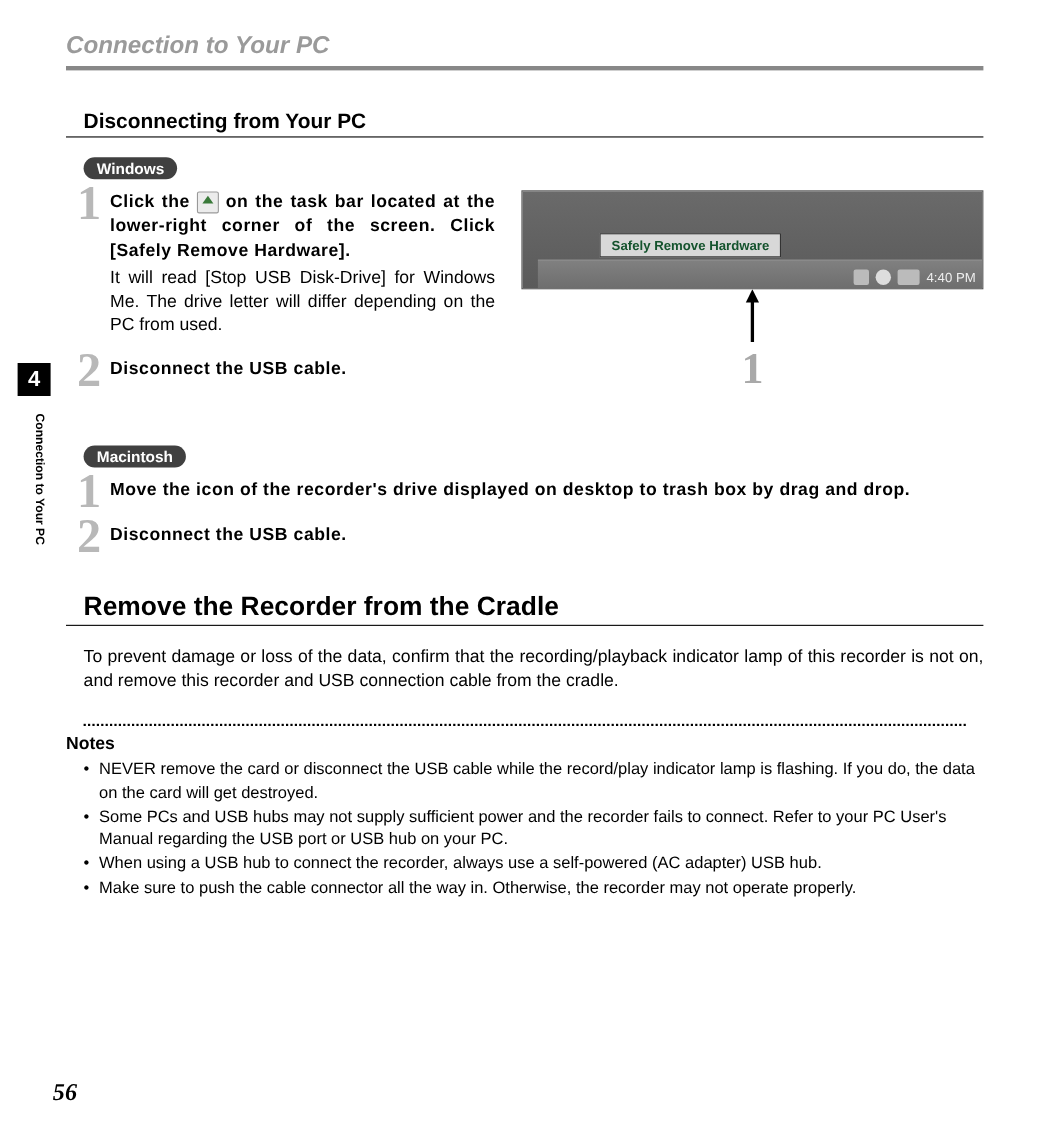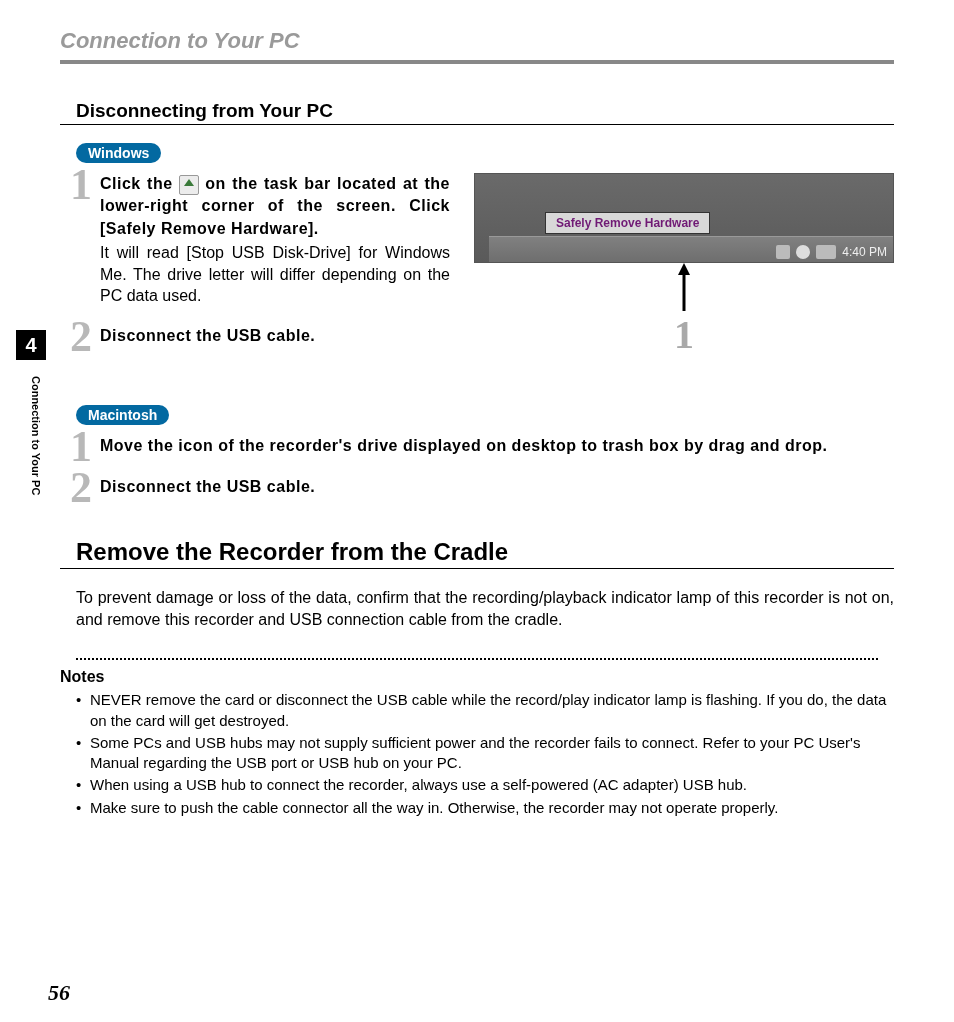--- a/index.html
+++ b/index.html
@@ -37,21 +37,21 @@
   }
   .subtitle2 {
     font-size: 24px;
     font-weight: bold;
     margin-left: 16px;
     margin-bottom: 2px;
     margin-top: 40px;
   }
   .os-pill {
     display: inline-block;
-    background: #0369a1;
+    background: #404040;
     color: #fff;
     font-weight: bold;
     font-size: 14px;
     padding: 2px 12px;
     border-radius: 10px;
     margin-left: 16px;
     margin-bottom: 10px;
   }
   .main-row {
     display: flex;
@@ -116,21 +116,21 @@
     width: 14px; height: 14px;
     display: inline-block;
     background: #bbb;
     border-radius: 2px;
   }
   .tooltip {
     position: absolute;
     left: 70px; bottom: 28px;
     background: #d8d8d8;
     border: 1px solid #333;
-    color: #701a75;
+    color: #14532d;
     font-size: 12px;
     font-weight: bold;
     padding: 3px 10px;
   }
   .arrow-wrap {
     position: absolute;
     top: 90px; left: 50%;
     transform: translateX(-50%);
     text-align: center;
   }
@@ -245,21 +245,21 @@
 
 <div class="main-row">
   <div class="text-col">
     <div class="step">
       <span class="step-num">1</span>
       <div class="step-bold">
         <span>Click the </span>
         <span class="eject-icon"></span>
         <span> on the task bar located at the lower-right corner of the screen. Click [Safely Remove Hardware].</span>
       </div>
-      <div class="step-body">It will read [Stop USB Disk-Drive] for Windows Me. The drive letter will differ depending on the PC data used.</div>
+      <div class="step-body">It will read [Stop USB Disk-Drive] for Windows Me. The drive letter will differ depending on the PC from used.</div>
     </div>
     <div class="step">
       <span class="step-num">2</span>
       <div class="step-bold">Disconnect the USB cable.</div>
     </div>
   </div>
 
   <div class="img-col">
     <div class="taskbar-shot">
       <div class="tooltip">Safely Remove Hardware</div>

